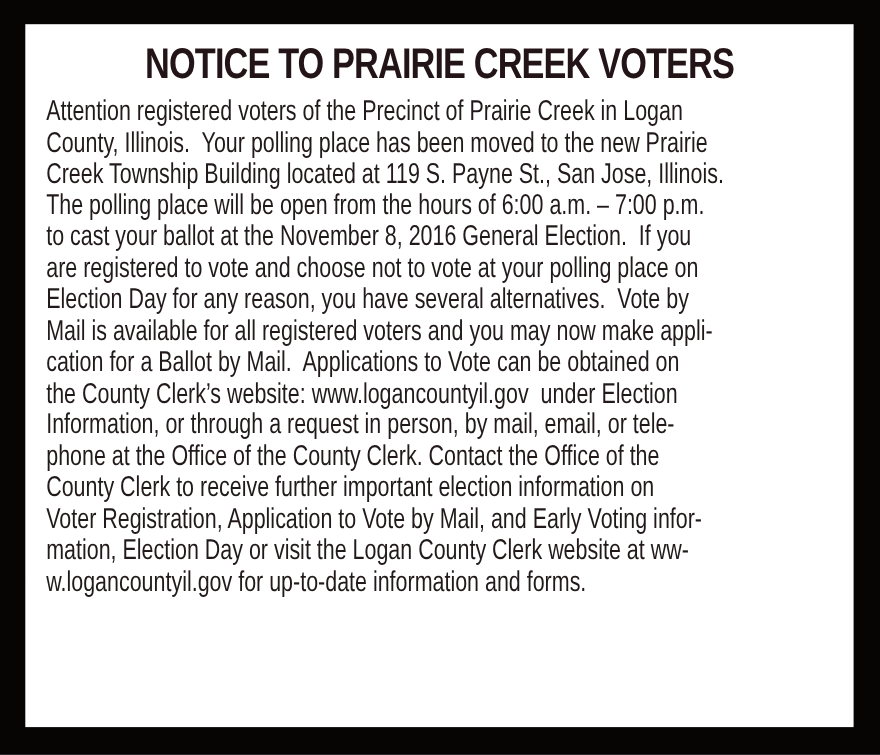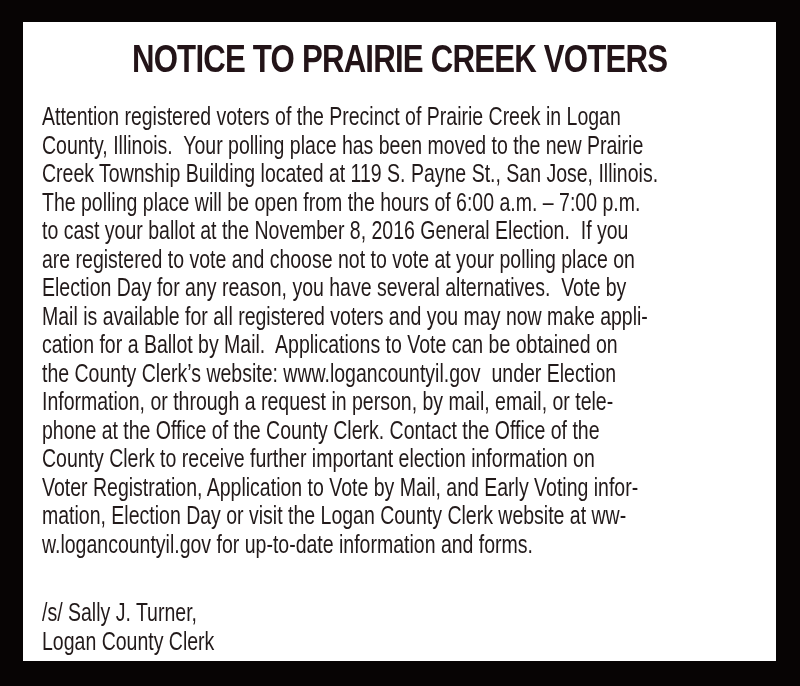--- a/index.html
+++ b/index.html
@@ -36,21 +36,21 @@
   .title {
     display: inline-block;
     font-size: 39px;
     font-weight: 700;
     letter-spacing: -1px;
     color: var(--title-color);
     transform: scaleX(0.80);
     transform-origin: center center;
   }
   .body-block {
-    margin-top: 20px;
+    margin-top: 4px;
     padding-left: 19px;
   }
   .body-line, .sig-line {
     font-size: 26px;
     line-height: 28.5px;
     color: var(--body-color);
     white-space: pre;
     transform: scaleX(0.75);
     transform-origin: left center;
   }
@@ -81,19 +81,15 @@
       <div class="body-line">cation for a Ballot by Mail.  Applications to Vote can be obtained on</div>
       <div class="body-line">the County Clerk’s website: www.logancountyil.gov  under Election</div>
       <div class="body-line">Information, or through a request in person, by mail, email, or tele-</div>
       <div class="body-line">phone at the Office of the County Clerk. Contact the Office of the</div>
       <div class="body-line">County Clerk to receive further important election information on</div>
       <div class="body-line">Voter Registration, Application to Vote by Mail, and Early Voting infor-</div>
       <div class="body-line">mation, Election Day or visit the Logan County Clerk website at ww-</div>
       <div class="body-line">w.logancountyil.gov for up-to-date information and forms.</div>
     </div>
 
-    <div class="signature-block">
-      <div class="sig-line">/s/ Sally J. Turner,</div>
-      <div class="sig-line">Logan County Clerk</div>
-    </div>
 
   </div>
 </div>
 
 </body></html>

